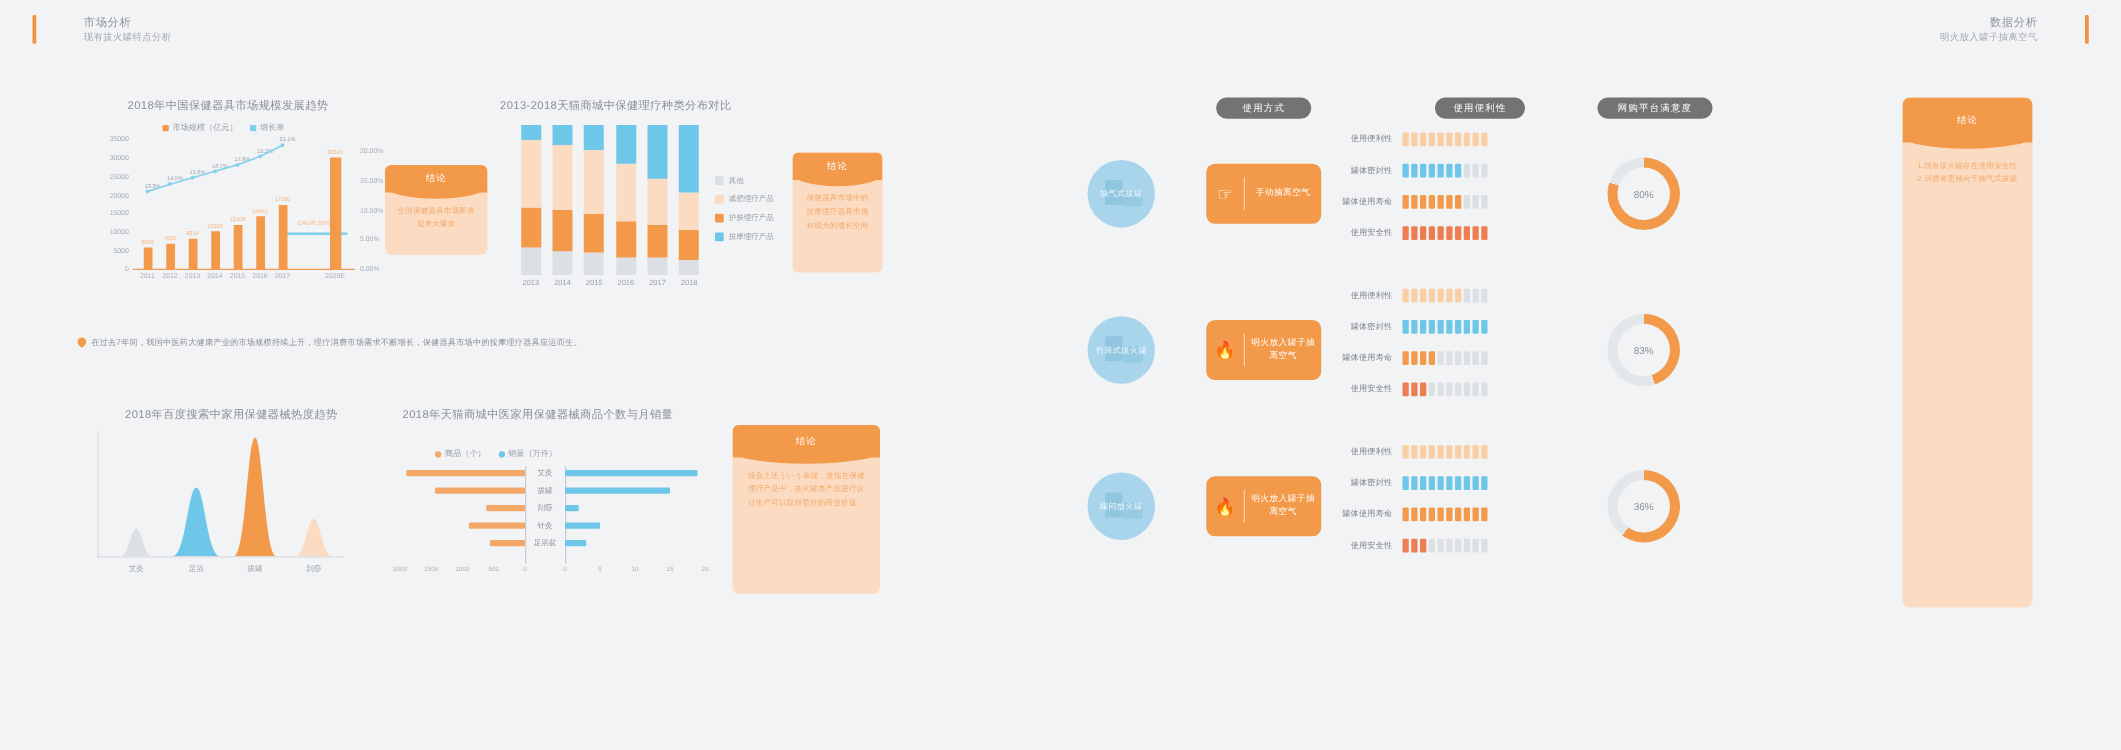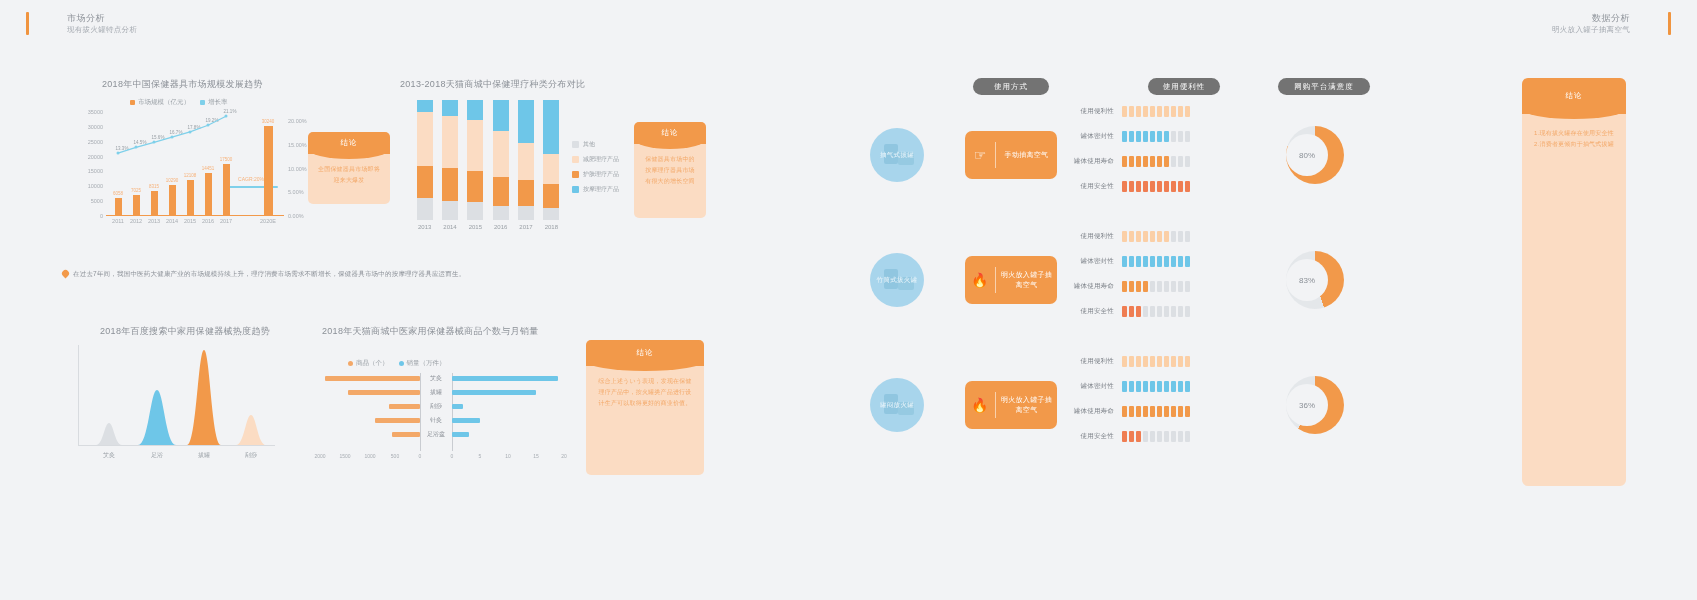--- a/index.html
+++ b/index.html
@@ -91,21 +91,21 @@
   .pc-shape{position:absolute;background:#8cc3de;border-radius:2px;opacity:.85;}
   .usecard{position:absolute;width:92px;height:48px;border-radius:7px;background:#f2994a;
            display:flex;align-items:center;color:#fff;}
   .usecard .uc-icon{width:30px;display:flex;align-items:center;justify-content:center;font-size:14px;}
   .usecard .uc-div{width:1px;height:26px;background:rgba(255,255,255,.55);}
   .usecard .uc-txt{flex:1;text-align:center;font-size:7px;line-height:10px;letter-spacing:.3px;padding:0 4px;}
   .metric{position:absolute;display:flex;align-items:center;}
   .metric .m-lbl{width:54px;text-align:right;font-size:6.5px;color:#7d8289;letter-spacing:.2px;white-space:nowrap;}
   .metric .m-bars{display:flex;gap:2px;margin-left:8px;}
   .seg{width:5px;height:11px;border-radius:1px;background:#dcdfe3;}
-  .donut{position:absolute;width:58px;height:58px;border-radius:50%;display:flex;align-items:center;}
+  .donut{position:absolute;width:58px;height:58px;border-radius:50%;display:flex;align-items:center;justify-content:center;}
   .donut .d-hole{width:42px;height:42px;border-radius:50%;background:#f2f3f5;display:flex;align-items:center;justify-content:center;
                  font-size:8px;color:#8b9097;}
   #final-concl{position:absolute;left:1522px;top:78px;width:104px;height:408px;border-radius:6px;
                background:#fbdcc3;overflow:hidden;display:flex;flex-direction:column;align-items:center;}
   #final-concl .concl-head{height:36px;}
   #final-concl .concl-body{padding-top:14px;}
 </style>
 </head>
 <body>
 

